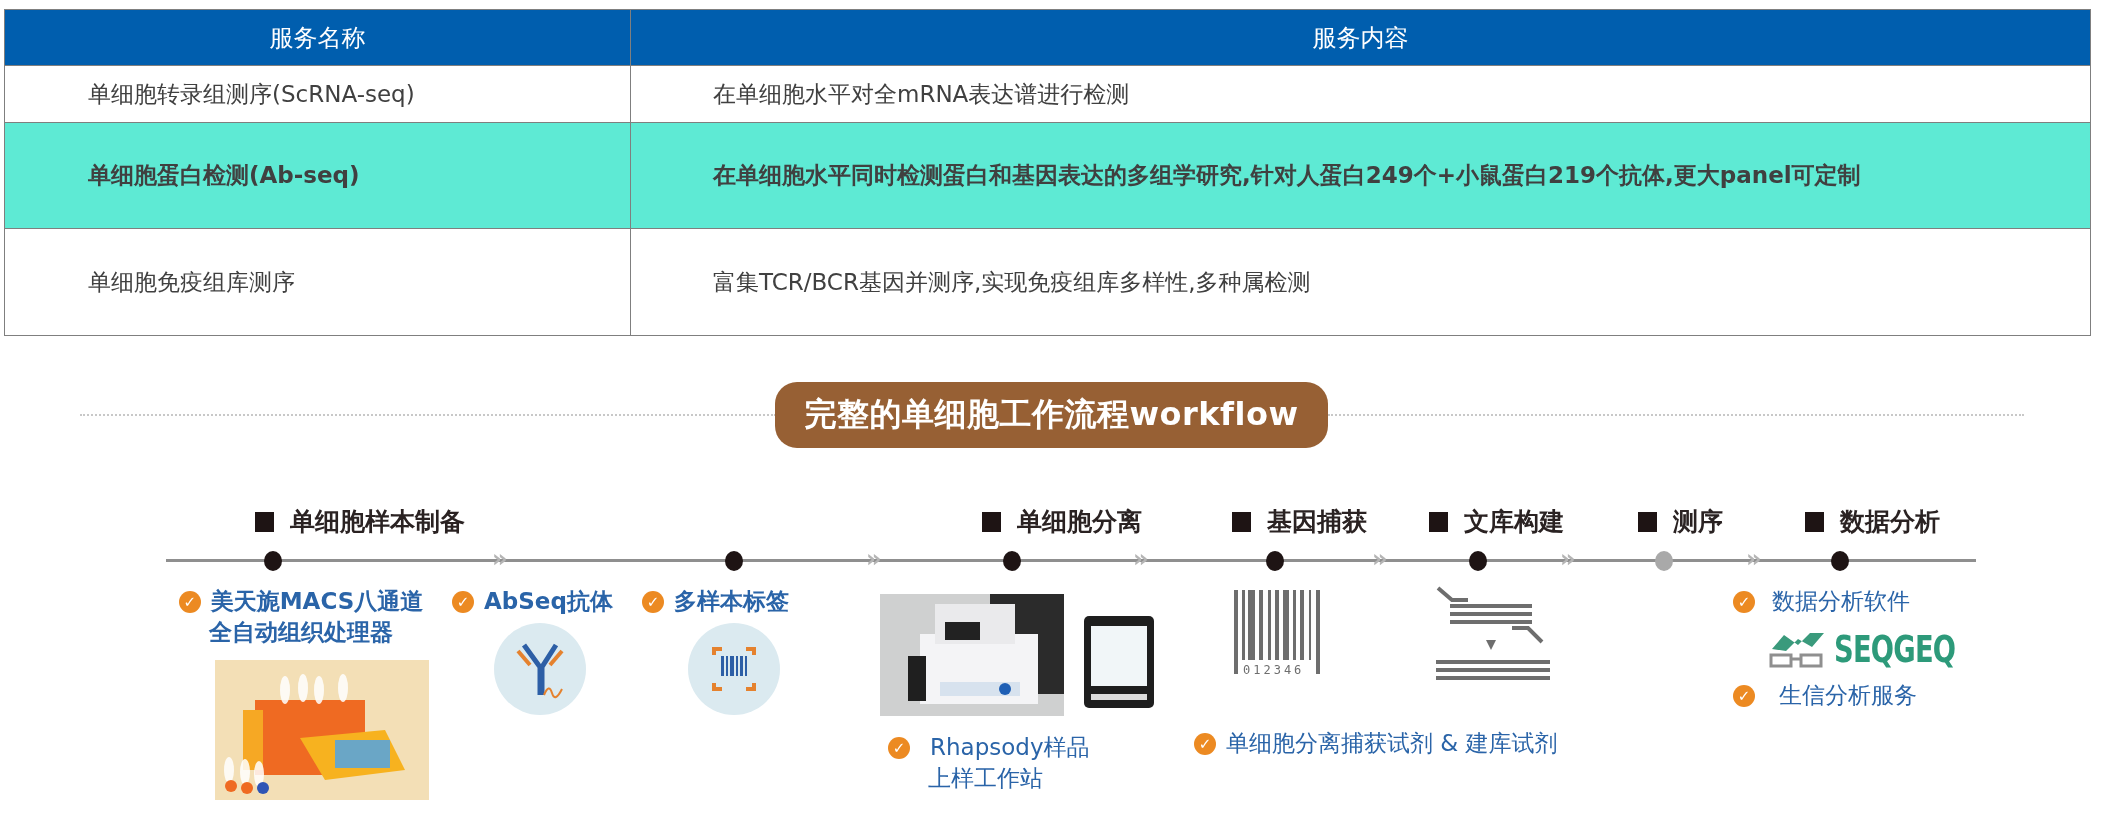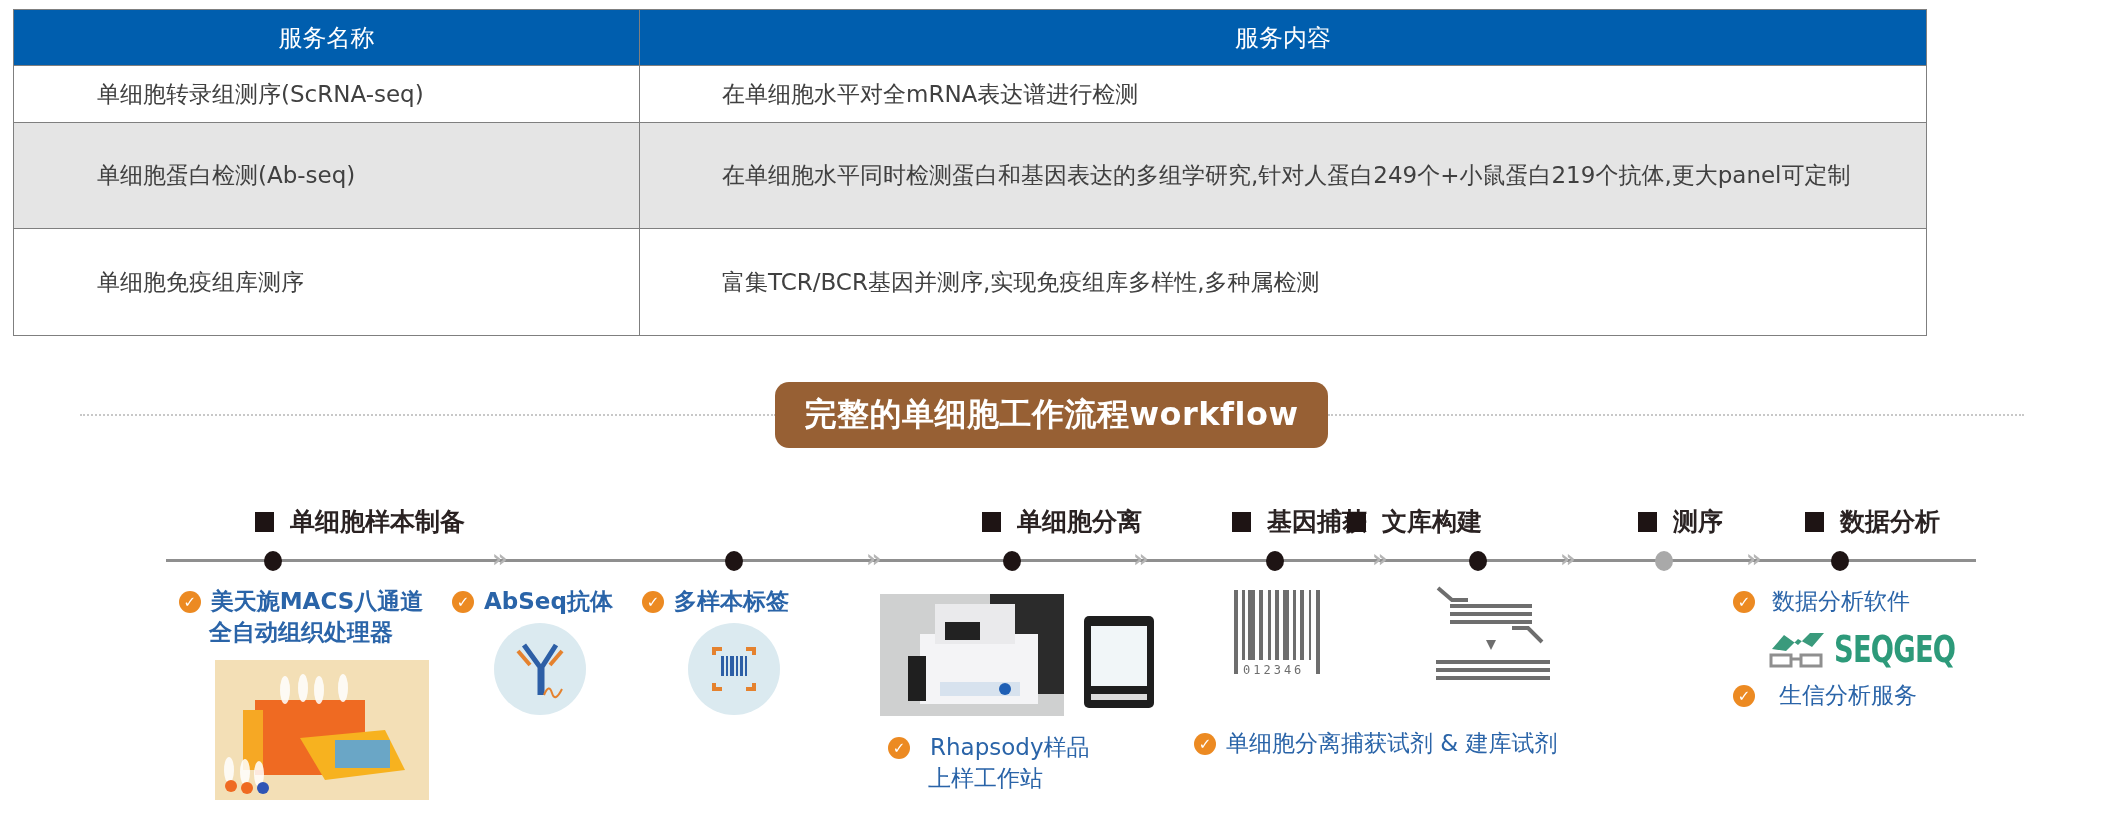--- a/index.html
+++ b/index.html
@@ -1,38 +1,38 @@
 <!DOCTYPE html>
 <html><head>
 <meta charset="utf-8">
 <style>
   html, body { margin: 0; padding: 0; background: #ffffff; }
   body { width: 2112px; height: 816px; position: relative; overflow: hidden;
          font-family: "DejaVu Sans", "Liberation Sans", sans-serif; }
 
   
-  .svc-table { position: absolute; left: 13px; top: 9px; width: 1914px;
+  .svc-table { position: absolute; left: 4px; top: 9px; width: 2087px;
                border-collapse: collapse; table-layout: fixed; }
   .svc-table th, .svc-table td { border: 1px solid #7f7f7f; padding: 0; }
   .svc-table th { background: #005eae; color: #ffffff; font-weight: normal;
                   font-size: 24px; height: 55px; text-align: center; }
   .svc-table td { font-size: 23px; color: #404040; text-align: left; margin-top: 7px; }
   .svc-table td.name { padding-left: 83px; }
   .svc-table td.desc { padding-left: 82px; }
   .svc-table tr.r1 td { height: 56px; background: #ffffff; }
-  .svc-table tr.r2 td { height: 105px; background: #e5e5e5; }
+  .svc-table tr.r2 td { height: 105px; background: #5eead4; font-weight: bold; }
   .svc-table tr.r3 td { height: 106px; background: #ffffff; }
   col.c1 { width: 626px; }
 
   
   .dotline { position: absolute; top: 414px; height: 0; border-top: 2px dotted #c8c8c8; }
   .dotline.left { left: 80px; width: 696px; }
   .dotline.right { left: 1328px; width: 696px; }
   .wf-title { position: absolute; left: 775px; top: 382px; width: 553px; height: 66px;
-              background: #976034; border-radius: 14px; color: #ffffff;
+              background: #976034; border-radius: 22px; color: #ffffff;
               font-size: 32px; font-weight: bold; display: flex; align-items: center;
               justify-content: center; letter-spacing: 0.5px; }
 
   
   .tl-line { position: absolute; left: 166px; top: 559px; width: 1810px; height: 3px; background: #8f8f8f; }
   .tl-dot { position: absolute; width: 18px; height: 20px; border-radius: 50%; background: #1e1414; top: 551px; }
   .tl-dot.grey { background: #a9a9a9; }
   .tl-arrow { position: absolute; top: 546px; color: #b5b5b5; font-size: 24px; font-weight: bold;
               letter-spacing: -6px; line-height: 26px; }
   .stage { position: absolute; top: 505px; font-size: 25px; font-weight: bold; color: #2a2222;
@@ -92,21 +92,21 @@
   <span>单细胞样本制备</span>
 </div>
 <div class="stage" style="left:982px">
   <span class="sq"></span>
   <span>单细胞分离</span>
 </div>
 <div class="stage" style="left:1232px">
   <span class="sq"></span>
   <span>基因捕获</span>
 </div>
-<div class="stage" style="left:1347px">
+<div class="stage" style="left:1429px">
   <span class="sq"></span>
   <span>文库构建</span>
 </div>
 <div class="stage" style="left:1638px">
   <span class="sq"></span>
   <span>测序</span>
 </div>
 <div class="stage" style="left:1805px">
   <span class="sq"></span>
   <span>数据分析</span>

